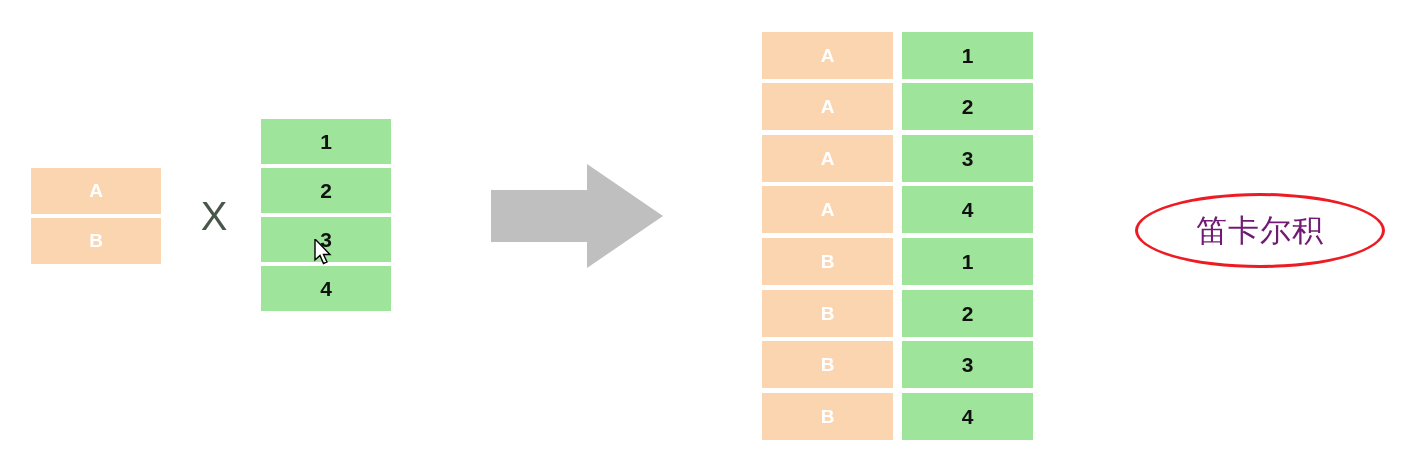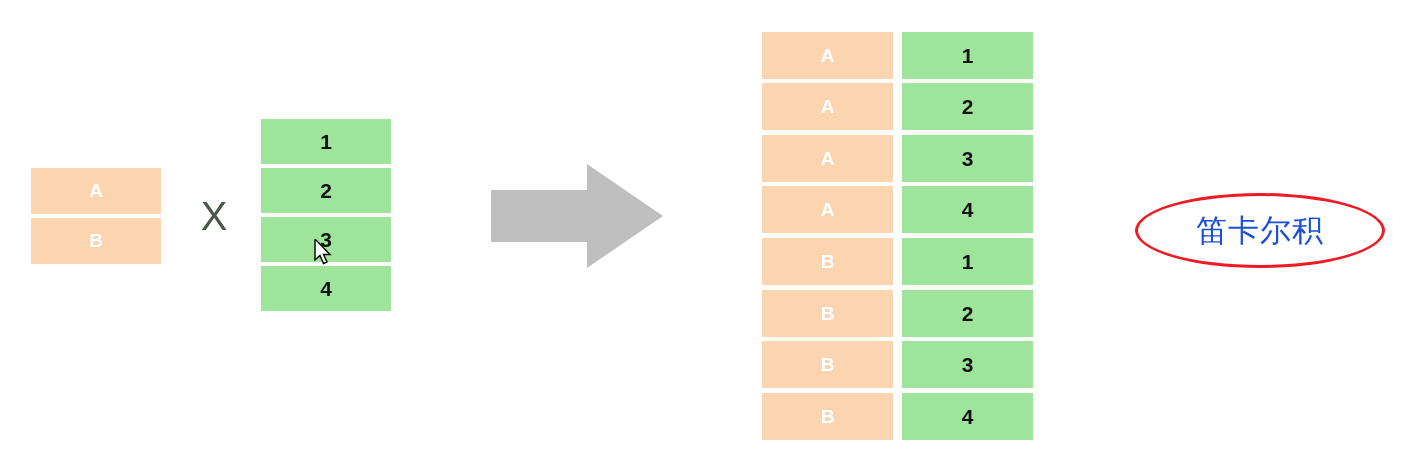--- a/index.html
+++ b/index.html
@@ -151,21 +151,21 @@
     border: 3px solid #ED1C24;
     border-radius: 50%;
     background: transparent;
   }
   #annotation-label {
     position: absolute;
     inset: 0;
     display: flex;
     align-items: center;
     justify-content: center;
-    color: #1d4ed8;
+    color: #701a75;
     font-family: "DejaVu Sans", sans-serif;
     font-size: 31px;
     font-weight: 400;
     letter-spacing: 1px;
     user-select: none;
   }
 </style>
 </head>
 <body>
 

